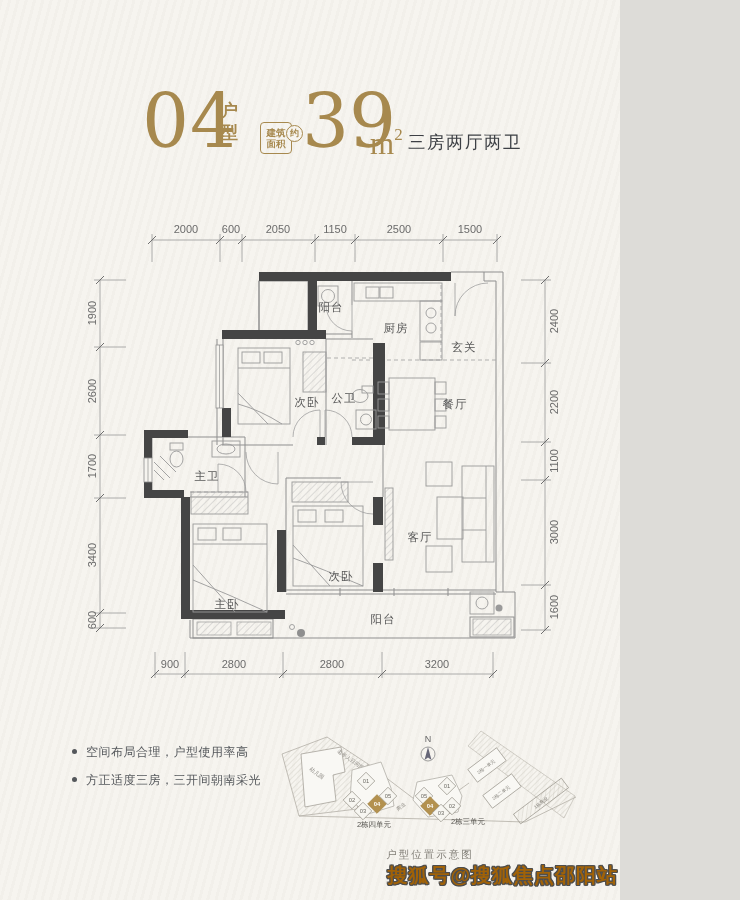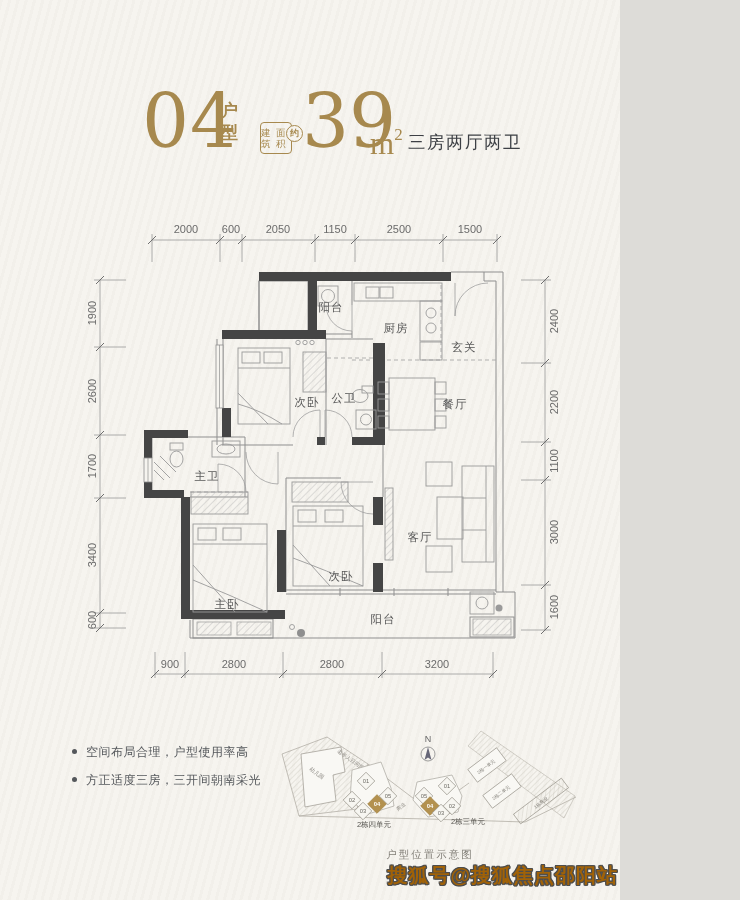--- a/index.html
+++ b/index.html
@@ -7,23 +7,23 @@
         font-family:"Liberation Sans",sans-serif;}
   #page::before{content:"";position:absolute;inset:0;pointer-events:none;
         background:repeating-linear-gradient(105deg,rgba(120,110,90,.03) 0 3px,transparent 3px 8px);}
   
   .gold{color:#a7894e;}
   #num04{position:absolute;left:142px;top:84px;font-family:"DejaVu Serif",serif;
          font-size:74px;line-height:1;letter-spacing:1px;}
   #huxing{position:absolute;left:221px;top:100px;display:flex;flex-direction:column;
           font-size:17px;font-weight:bold;line-height:22px;letter-spacing:1px;}
   #area-badge{position:absolute;left:260px;top:122px;width:30px;height:30px;
-          border:1.2px solid #a7894e;border-radius:4px;display:flex;flex-direction:row;
+          border:1.2px solid #a7894e;border-radius:4px;display:flex;flex-direction:column;
           justify-content:center;align-items:center;font-size:9.5px;line-height:11px;
-          font-weight:normal;color:#a7894e;background:transparent;}
+          font-weight:bold;color:#a7894e;background:transparent;}
   #area-approx{position:absolute;left:286px;top:125px;width:15px;height:15px;border:1px solid #a7894e;
           border-radius:50%;background:#f6f4ef;font-size:9px;line-height:15px;text-align:center;
           color:#a7894e;font-weight:bold;}
   #num89{position:absolute;left:302px;top:84px;font-family:"DejaVu Serif",serif;
          font-size:74px;line-height:1;}
   #sqm{position:absolute;left:370px;top:125px;font-family:Liberation Serif, serif;font-size:31px;text-align:center;}
   #sqm sup{font-size:17px;vertical-align:14px;}
   #summary{position:absolute;left:408px;top:130px;font-size:17.5px;font-weight:normal;
            letter-spacing:1.5px;color:#3d4045;}
   

